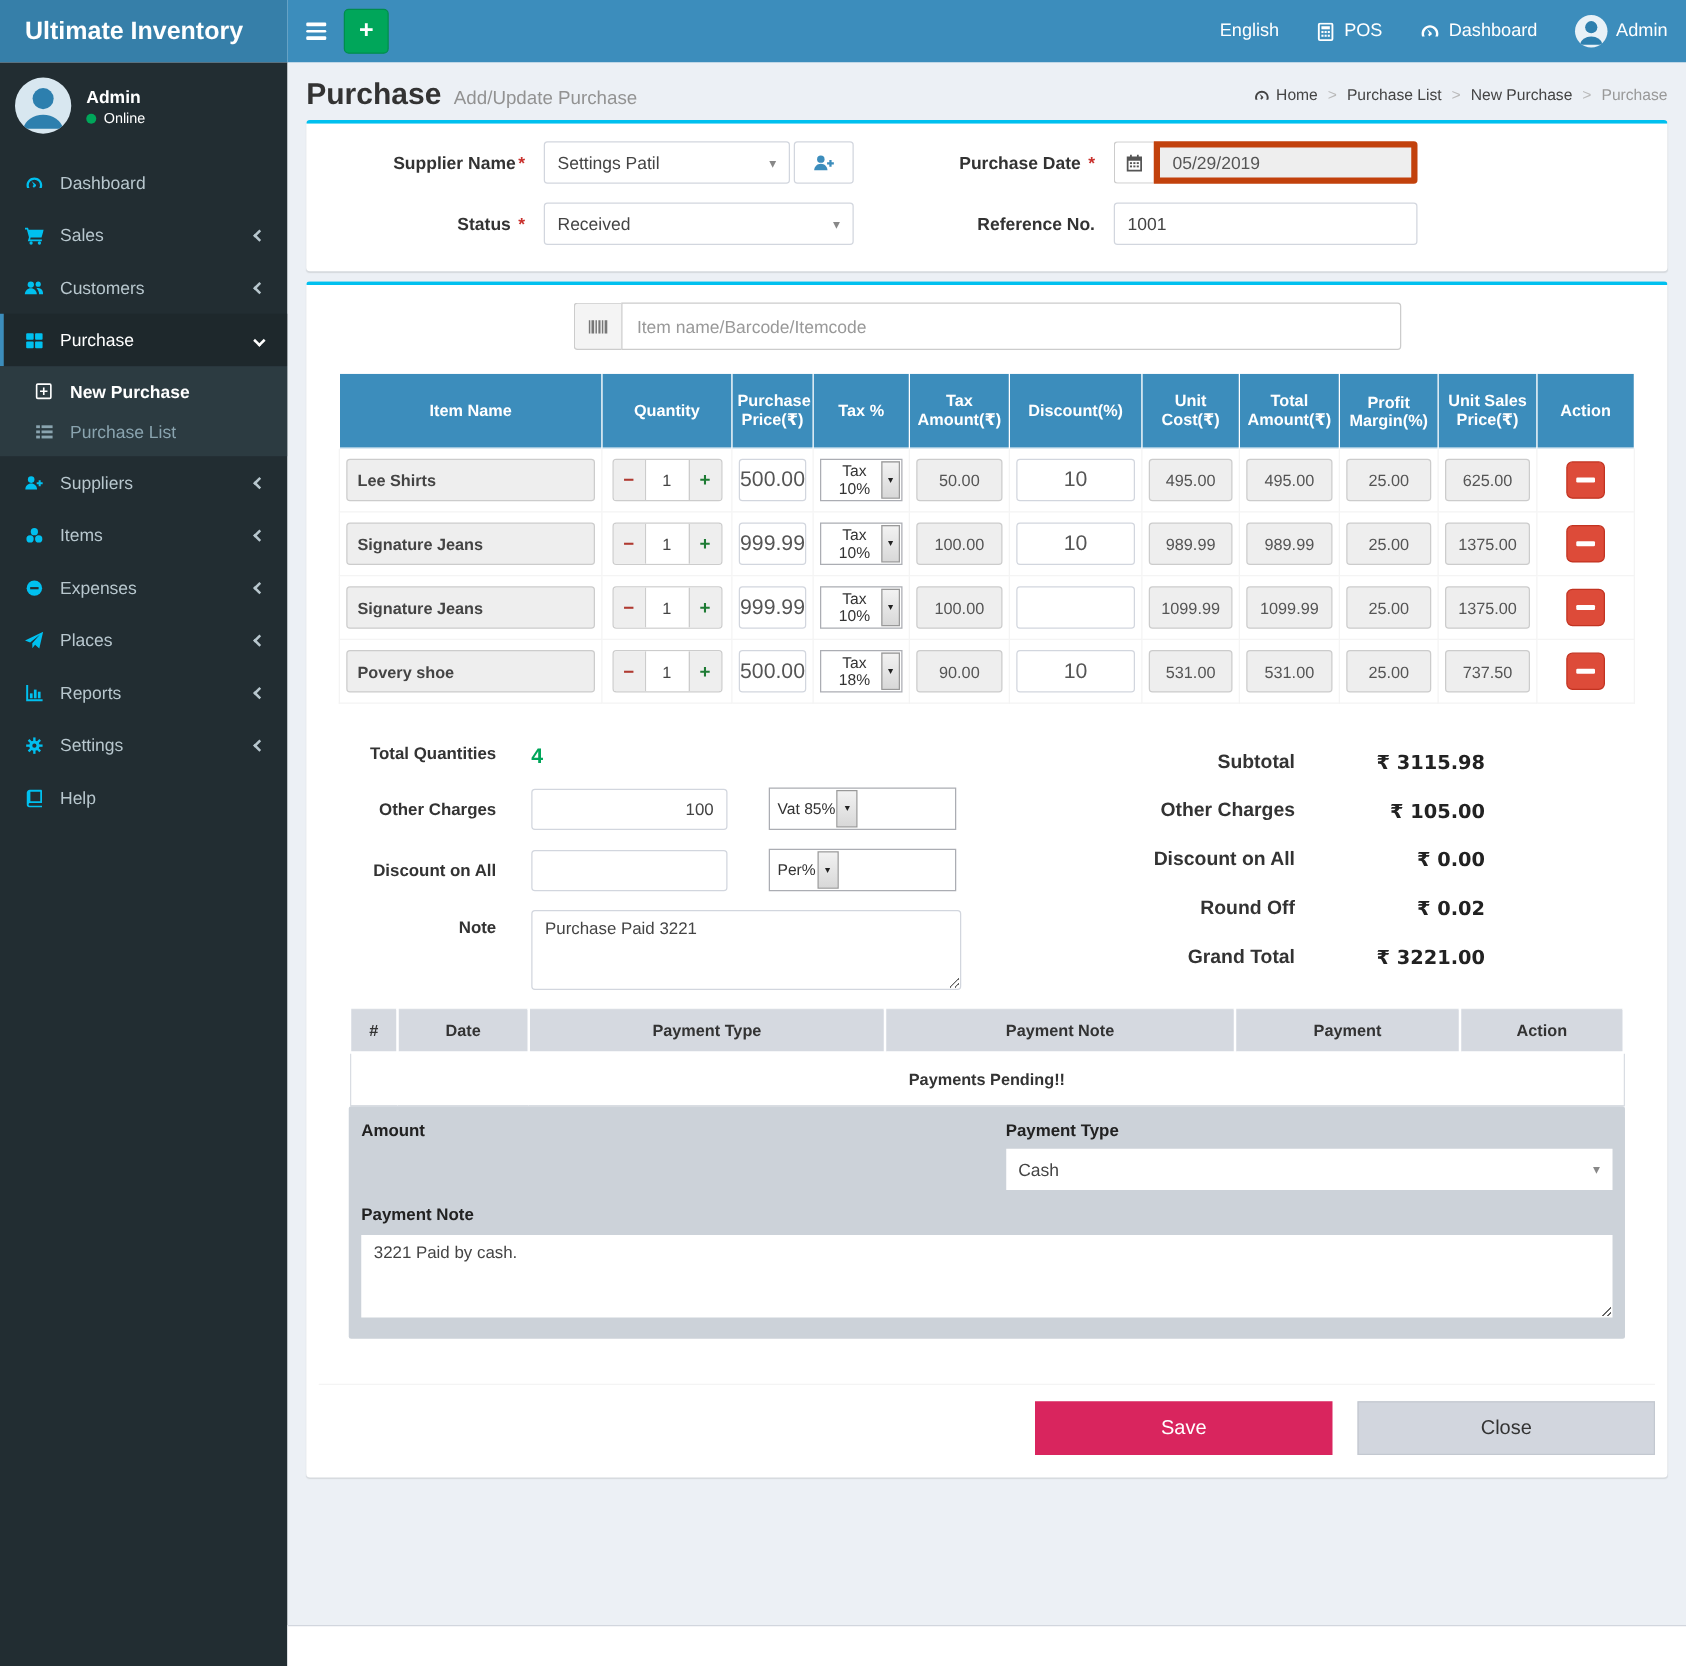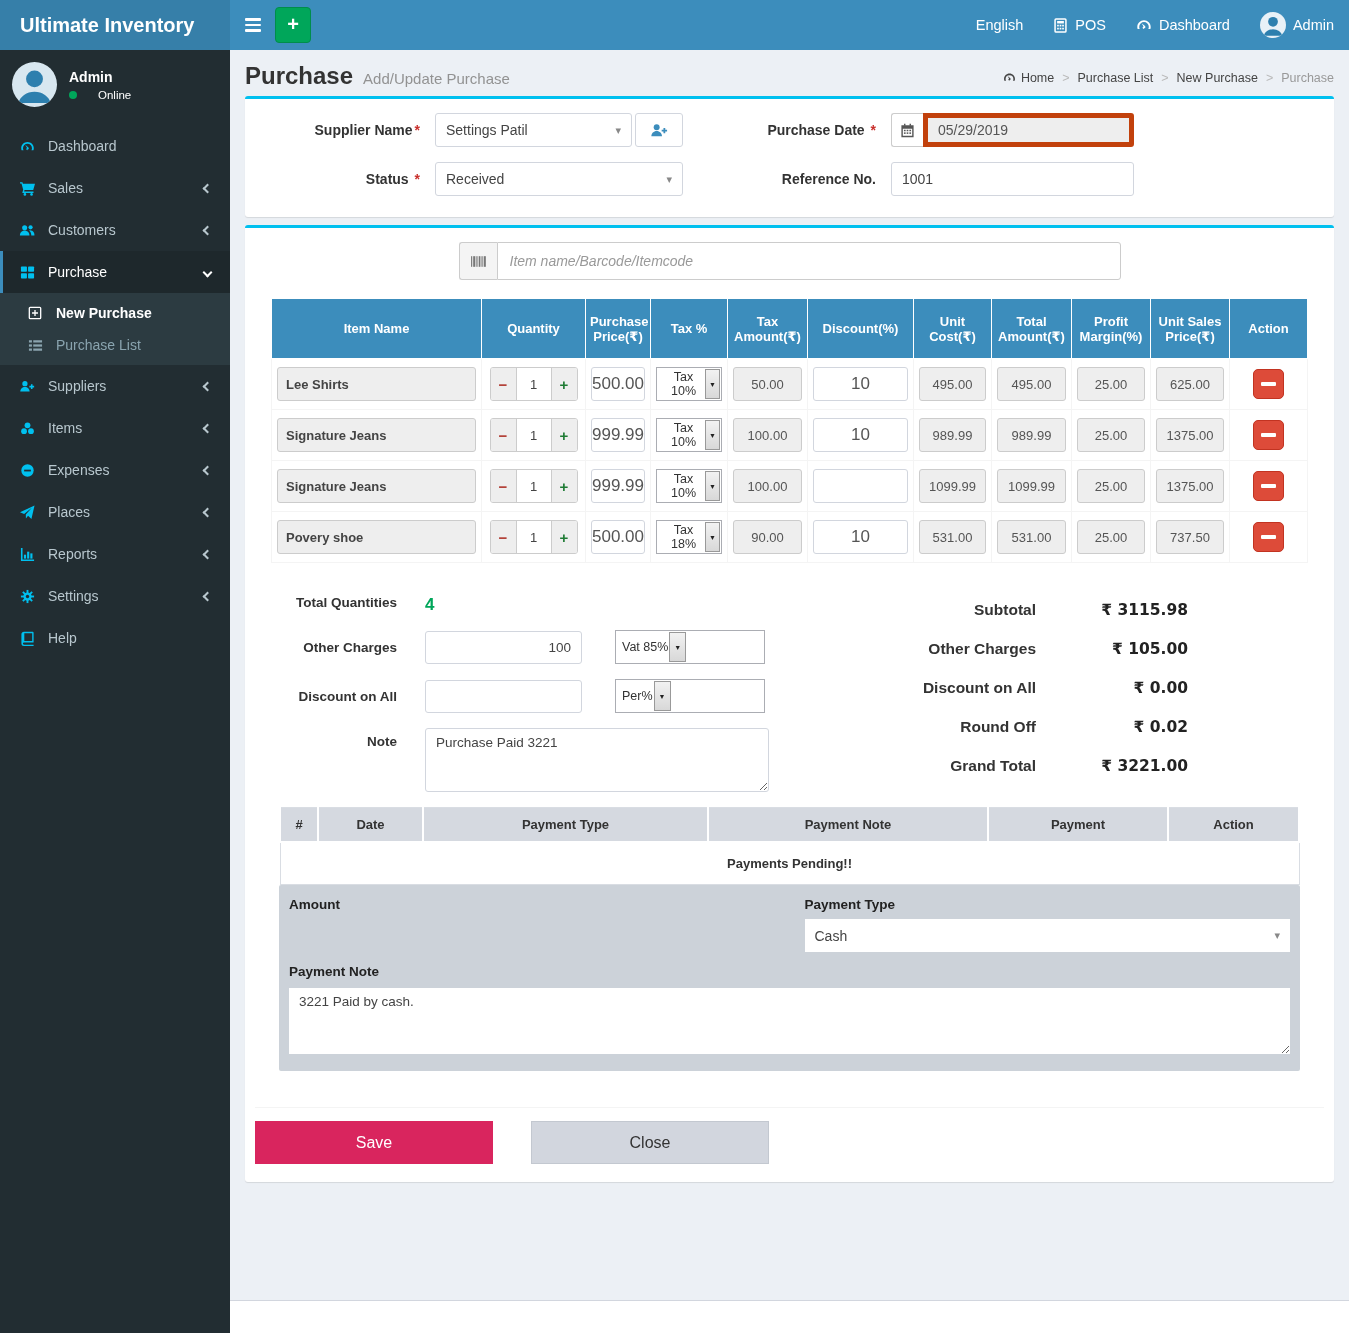--- a/index.html
+++ b/index.html
@@ -23,21 +23,21 @@
 
   
   .wrapper { display:flex; min-height:1283px; }
   .sidebar { width:230px; background:#222d32; flex-shrink:0; }
   .main { flex:1; display:flex; flex-direction:column; background:#ecf0f5; }
 
   
   .user-panel { display:flex; align-items:center; gap:12px; padding:12px 12px 14px 12px; }
   .user-avatar { width:45px; height:45px; border-radius:50%; background:#d8e7f0; overflow:hidden; flex-shrink:0; }
   .user-name { color:#fff; font-weight:bold; font-size:14px; }
-  .user-status { color:#fff; font-size:11.5px; margin-top:4px; display:flex; align-items:center; gap:21px; }
+  .user-status { color:#fff; font-size:11.5px; margin-top:4px; display:flex; align-items:center; gap:6px; }
   .dot { width:8px; height:8px; border-radius:50%; background:#00a65a; display:inline-block; }
   .menu { list-style:none; margin-top:4px; }
   .menu-item { display:flex; align-items:center; gap:12px; padding:13px 15px; color:#b8c7ce;
                font-size:14px; cursor:pointer; border-left:3px solid transparent; }
   .menu-item .mi-icon { width:18px; display:flex; justify-content:center; color:#00c0ef; }
   .menu-item.active { background:#1e282c; border-left-color:#3c8dbc; color:#fff; }
   .chev { width:7px; height:7px; border-left:2px solid #b8c7ce; border-bottom:2px solid #b8c7ce;
           transform:rotate(45deg); margin-left:auto; margin-right:4px; }
   .chev.down { transform:rotate(-45deg); border-color:#fff; }
   .submenu { list-style:none; background:#2c3b41; padding:4px 0; }
@@ -45,21 +45,21 @@
   .submenu .menu-item.sub-active { color:#fff; }
   .submenu .menu-item.sub-active .mi-icon { color:#fff; }
   .submenu .menu-item.sub-idle { color:#8aa4af; }
   .submenu .menu-item.sub-idle .mi-icon { color:#8aa4af; }
 
   
   .content-header { padding:12px 15px 6px 15px; display:flex; align-items:baseline; }
   .page-title { font-size:24px; font-weight:600; color:#333; }
   .page-sub { font-size:15px; color:#929292; font-weight:normal; margin-left:10px; }
   .breadcrumb { margin-left:auto; list-style:none; display:flex; align-items:center; font-size:12.5px; color:#444; }
-  .breadcrumb li { display:flex; align-items:flex-start; cursor:pointer; }
+  .breadcrumb li { display:flex; align-items:flex-end; cursor:pointer; }
   .breadcrumb li+li::before { content:">"; color:#b9b9b9; margin:0 8px; cursor:default; }
   .breadcrumb .bc-ico { margin-right:5px; display:flex; color:#444; }
   .breadcrumb .current { color:#999; cursor:default; }
 
   
   .content { padding:0 15px; flex:1; }
   .box { background:#fff; border-top:3px solid #00c0ef; border-radius:3px;
          box-shadow:0 1px 1px rgba(0,0,0,.1); }
   .box1 { padding:14px 10px 6px 10px; margin-bottom:8px; }
   .box2 { padding:12px 10px 0 10px; }
@@ -80,21 +80,21 @@
   .ro-date { flex:1; background:#eee; border:5px solid #c2410c; border-radius:0 3px 3px 0; padding:0 10px;
              color:#555; font-size:14px; }
   .ed-ref { flex:1; background:#fff; border:1px solid #d2d6de; border-radius:3px; padding:0 10px;
             color:#444; font-size:14px; }
 
   
   .search-group { width:662px; margin:2px auto 18px auto; display:flex; height:38px; }
   .search-addon { width:38px; background:#f4f4f4; border:1px solid #ccc; border-right:none;
                   border-radius:3px 0 0 3px; display:flex; align-items:center; justify-content:center; }
   .search-input { flex:1; border:1px solid #ccc; border-radius:0 3px 3px 0; padding:0 12px;
-                  font-size:14px; color:#444;font-style:italic; }
+                  font-size:14px; color:#444; }
   .search-input::placeholder { color:#999; }
 
   
   .items-table { width:1036px; margin:0 auto; border-collapse:collapse; table-layout:fixed; }
   .items-table th { background:#3c8dbc; color:#fff; font-size:13px; font-weight:bold;
                     border:1px solid #fff; padding:8px 4px; vertical-align:middle; height:60px; }
   .items-table td { border:1px solid #f4f4f4; padding:8px 5px; height:51px; text-align:center; vertical-align:middle; }
   .ro { width:100%; height:34px; background:#eee; border:1px solid #ccc; border-radius:3px;
         color:#555; text-align:center; font-size:13px; }
   .ro.name { text-align:left; padding:0 8px; font-weight:bold; color:#444; }
@@ -150,21 +150,21 @@
   .pp-col { flex:1; }
   .pp-label { display:block; font-weight:bold; color:#222; font-size:13.5px; margin-bottom:7px; }
   .pp-input { width:100%; height:33px; border:none; background:#fff; padding:0 10px; text-align:right;
               font-size:13.5px; color:#444; }
   .pp-sel { height:33px; border:none; border-radius:0; }
   .pp-note { width:100%; height:66px; border:none; background:#fff; padding:6px 10px; margin-top:2px;
              font-family:inherit; font-size:13.5px; color:#444; resize:both; }
 
   
   .action-row { margin-top:36px; border-top:1px solid #f4f4f4; padding:13px 0 18px 0;
-                display:flex; justify-content:flex-start; gap:38px; }
+                display:flex; justify-content:flex-end; gap:20px; }
   .btn-save { width:238px; height:43px; background:#d9255e; border:none; color:#fff; font-size:16px;
               cursor:pointer; font-family:inherit; }
   .btn-close { width:238px; height:43px; background:#d2d6de; border:1px solid #c3c8d0; color:#333;
                font-size:16px; cursor:pointer; font-family:inherit; }
 
   
   .footer { background:#fff; border-top:1px solid #d2d6de; padding:16px 15px; display:flex;
             font-weight:bold; font-size:13px; color:#444; margin-top:14px; }
 
   svg { flex-shrink:0; }

